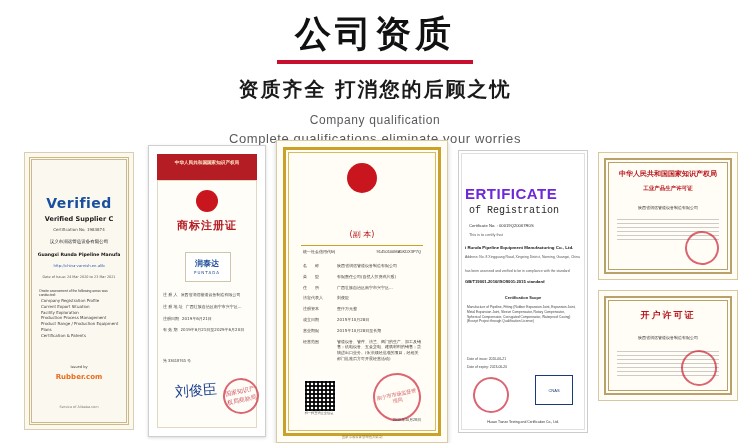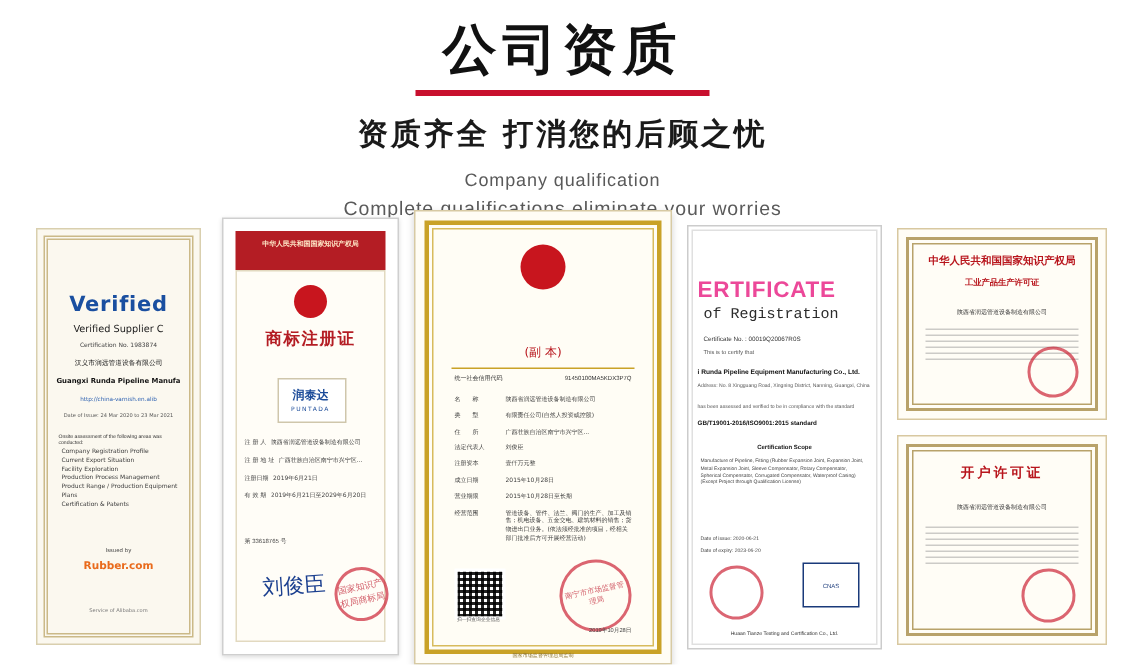--- a/index.html
+++ b/index.html
@@ -178,21 +178,21 @@
   }
 
   
   #cert5 {
     left: 598px; top: 12px; width: 140px; height: 128px;
     background: #fffdf6;
     border: 1px solid #d8c8a0;
   }
   
   #cert6 {
-    left: 598px; top: 150px; width: 140px; height: 140px;
+    left: 598px; top: 150px; width: 140px; height: 111px;
     background: #fffdf6;
     border: 1px solid #d8c8a0;
   }
 
   .tiny {
     font-size: 4px;
     line-height: 1.45;
     color: #3d3d3d;
     font-family: "DejaVu Sans", sans-serif;
   }
@@ -218,21 +218,21 @@
     <div class="title-en1">Company qualification</div>
     <div class="title-en2">Complete qualifications eliminate your worries</div>
   </div>
 
   <div class="gallery">
 
     <div class="cert" id="cert1">
       <div class="inner">
         <div class="pattern"></div>
         <div class="ct" style="top:42px;font-size:14px;font-weight:bold;color:#1a4fa0;letter-spacing:.5px;">Verified</div>
-        <div class="ct" style="top:62px;font-size:6.5px;font-weight:normal;color:#1b1b1b;">Verified Supplier C</div>
+        <div class="ct" style="top:62px;font-size:6.5px;font-weight:bold;color:#1b1b1b;">Verified Supplier C</div>
         <div class="ct" style="top:74px;font-size:4px;color:#444;">Certification No. 1983874</div>
         <div class="ct" style="top:86px;font-size:4.5px;color:#222;">汉义市润远管道设备有限公司</div>
         <div class="ct" style="top:99px;font-size:4.6px;font-weight:bold;color:#111;">Guangxi Runda Pipeline Manufa</div>
         <div class="ct" style="top:110px;font-size:3.8px;color:#2a5fb0;">http://china-varnish.en.alib</div>
         <div class="ct" style="top:122px;font-size:3.4px;color:#555;">Date of Issue: 24 Mar 2020 to 23 Mar 2021</div>
 
         <div style="position:absolute;left:14px;right:14px;top:136px;font-size:3.4px;color:#333;">Onsite assessment of the following areas was conducted:</div>
         <div style="position:absolute;left:16px;right:14px;top:145px;">
           <div class="tiny">Company Registration Profile</div>
           <div class="tiny">Current Export Situation</div>
@@ -346,21 +346,21 @@
         <div style="position:absolute;right:26px;top:276px;font-size:3.8px;color:#444;">2019年10月28日</div>
 
         <div class="ct" style="bottom:3px;font-size:3.4px;color:#8a7330;">国家市场监督管理总局监制</div>
       </div>
     </div>
 
     <div class="cert" id="cert4">
       <div class="inner">
         <div style="position:absolute;left:2px;right:2px;top:2px;bottom:2px;border:1px solid #e0e0e0;"></div>
 
-        <div style="position:absolute;left:6px;top:34px;font-size:15px;font-weight:bold;color:#ec4899;letter-spacing:.5px;">ERTIFICATE</div>
+        <div style="position:absolute;left:6px;top:34px;font-size:15px;font-weight:bold;color:#6d28d9;letter-spacing:.5px;">ERTIFICATE</div>
         <div style="position:absolute;left:10px;top:54px;font-size:10px;color:#2b2b2b;font-family:Liberation Mono, monospace;">of Registration</div>
 
         <div style="position:absolute;left:10px;top:72px;font-size:4.2px;color:#333;">Certificate No. : 00019Q20067R0S</div>
         <div style="position:absolute;left:10px;top:82px;font-size:3.8px;color:#555;">This is to certify that</div>
         <div style="position:absolute;left:6px;right:6px;top:94px;font-size:4.4px;font-weight:bold;color:#111;">i Runda Pipeline Equipment Manufacturing Co., Ltd.</div>
         <div style="position:absolute;left:6px;right:6px;top:104px;font-size:3.4px;color:#555;">Address: No. 8 Xingguang Road, Xingning District, Nanning, Guangxi, China</div>
         <div style="position:absolute;left:6px;right:6px;top:118px;font-size:3.4px;color:#555;">has been assessed and verified to be in compliance with the standard</div>
         <div style="position:absolute;left:6px;right:6px;top:128px;font-size:4.2px;font-weight:bold;color:#111;">GB/T19001-2016/ISO9001:2015 standard</div>
 
         <div style="position:absolute;left:6px;right:6px;top:144px;font-size:4px;font-weight:bold;color:#222;text-align:center;">Certification Scope</div>

